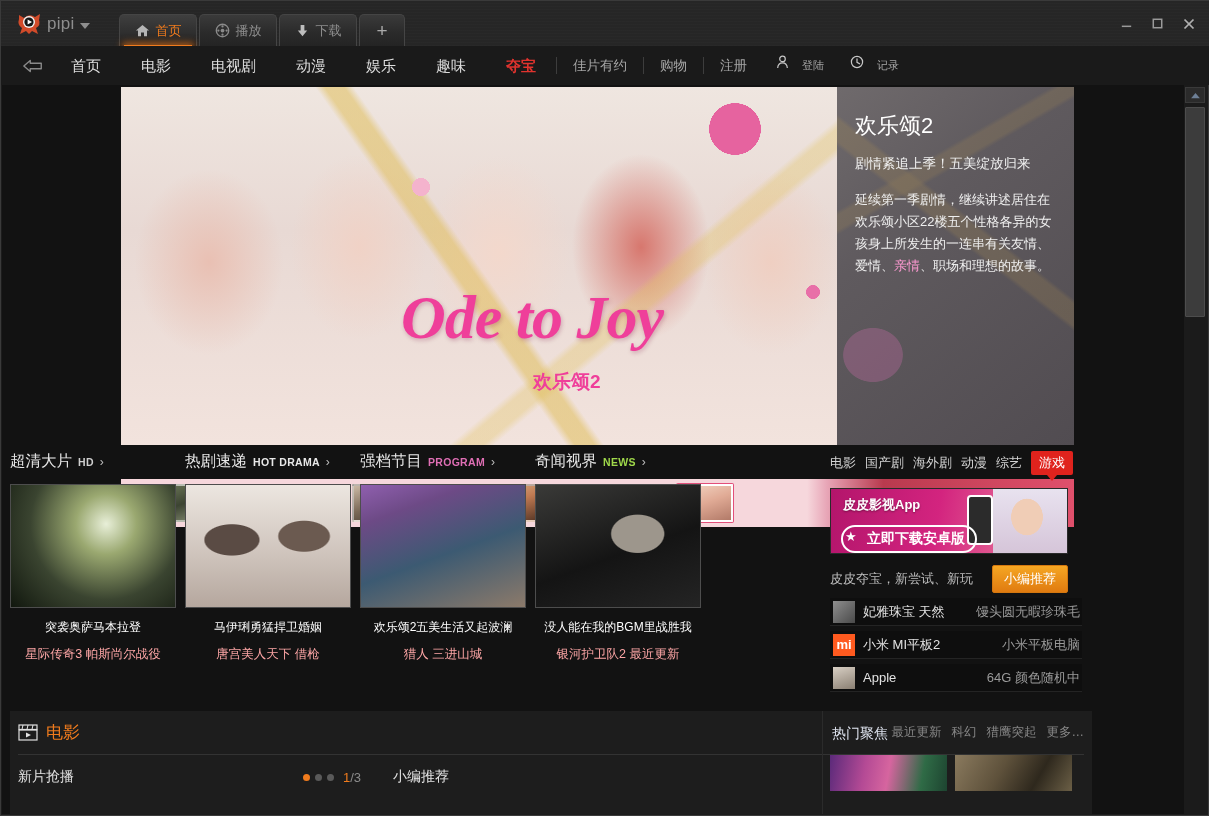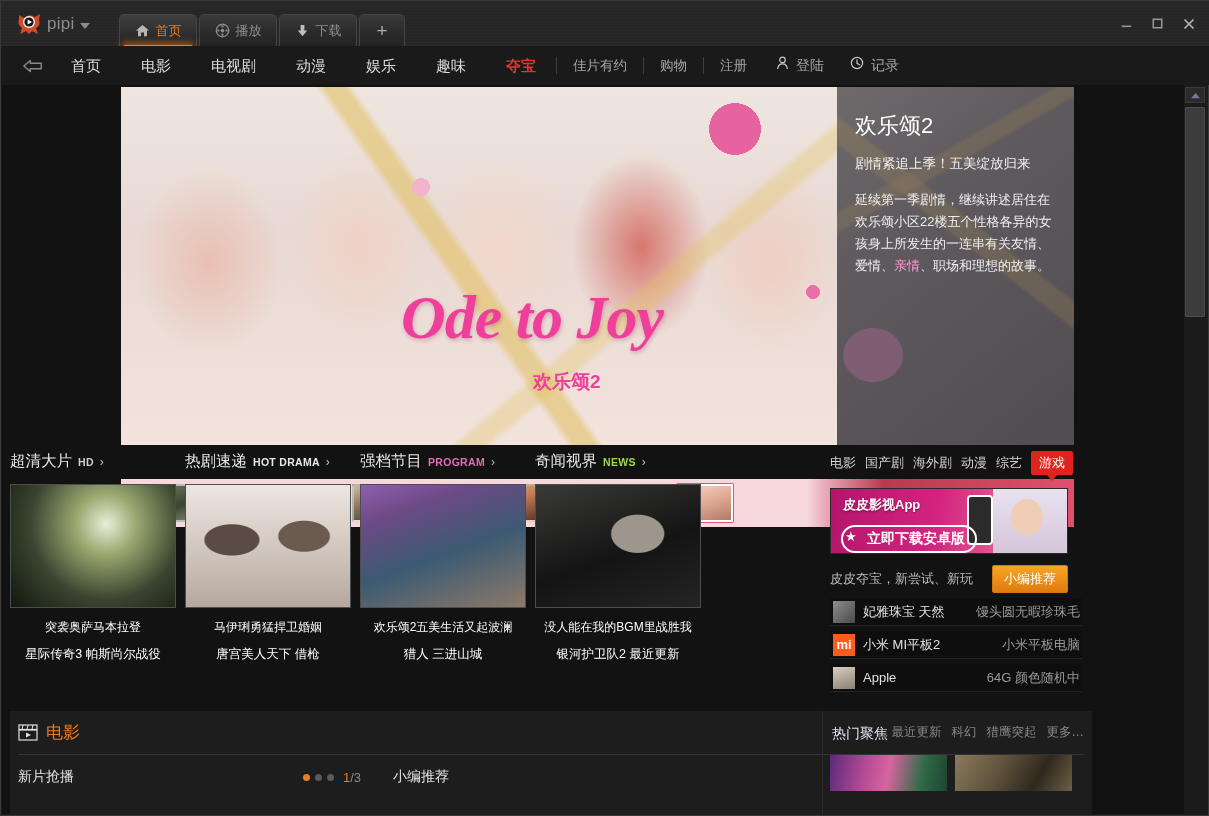--- a/index.html
+++ b/index.html
@@ -88,21 +88,21 @@
     width: 36px; display: flex; align-items: center; justify-content: center;
     color: #8a8a8a; cursor: pointer;
   }
   .nav-item {
     padding: 0 20px; font-size: 15px; color: #dedede; cursor: pointer;
     line-height: 39px; position: relative;
   }
   .nav-item.accent { color: #e0332e; font-weight: bold; }
   .nav-item.dim { color: #a6a6a6; font-size: 13.5px; padding: 0 16px; }
   .nav-sep { width: 1px; height: 17px; background: #3d3d3d; }
-  .nav-item.icotxt { display: flex; align-items: center; gap: 7px; font-size: 14px; padding: 0 13px;}
+  .nav-item.icotxt { display: flex; align-items: center; gap: 13px; font-size: 11px; padding: 0 13px;}
 
   
   .scrollbar {
     position: absolute; right: 1px; top: 84px; width: 26px; bottom: 1px;
     background: #1b1b1b; border-left: 1px solid #2e2e2e;
   }
   .sb-up {
     position: absolute; top: 2px; left: 3px; width: 20px; height: 16px;
     background: #2b2b2b; border: 1px solid #3a3a3a;
     display: flex; align-items: center; justify-content: center;
@@ -201,21 +201,21 @@
   .cat-card { width: 175px; }
   .cc-img {
     width: 166px; height: 124px; border: 1px solid #4d4d4d; background-size: cover;
     background-position: center;
   }
   .cc-t1 {
     width: 166px; text-align: center; color: #ffffff; font-size: 12px;
     margin-top: 11px; white-space: nowrap; cursor: pointer;
   }
   .cc-t2 {
-    width: 166px; text-align: center; color: #ffffff; font-size: 12.5px;
+    width: 166px; text-align: center; color: #fca5a5; font-size: 12.5px;
     margin-top: 10px; white-space: nowrap; cursor: pointer;
   }
 
   
   .rside { position: absolute; left: 828px; top: 366px; width: 262px; }
   .rs-tabs { display: flex; align-items: center; gap: 9px; font-size: 13px; color: #d4d4d4; }
   .rs-tab { cursor: pointer; }
   .rs-tab.on {
     background: #e0231d; color: #fff; padding: 3px 8px; border-radius: 2px; position: relative;
   }

